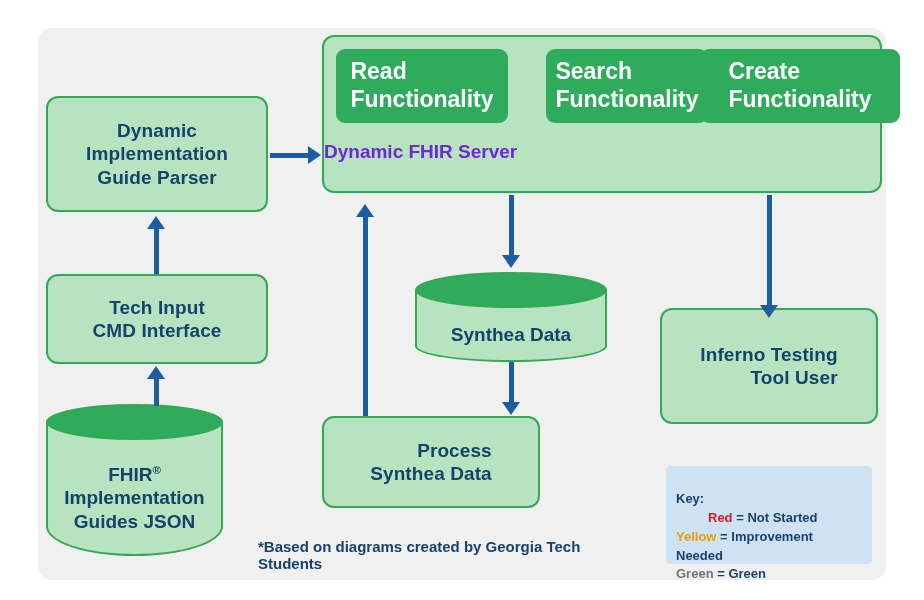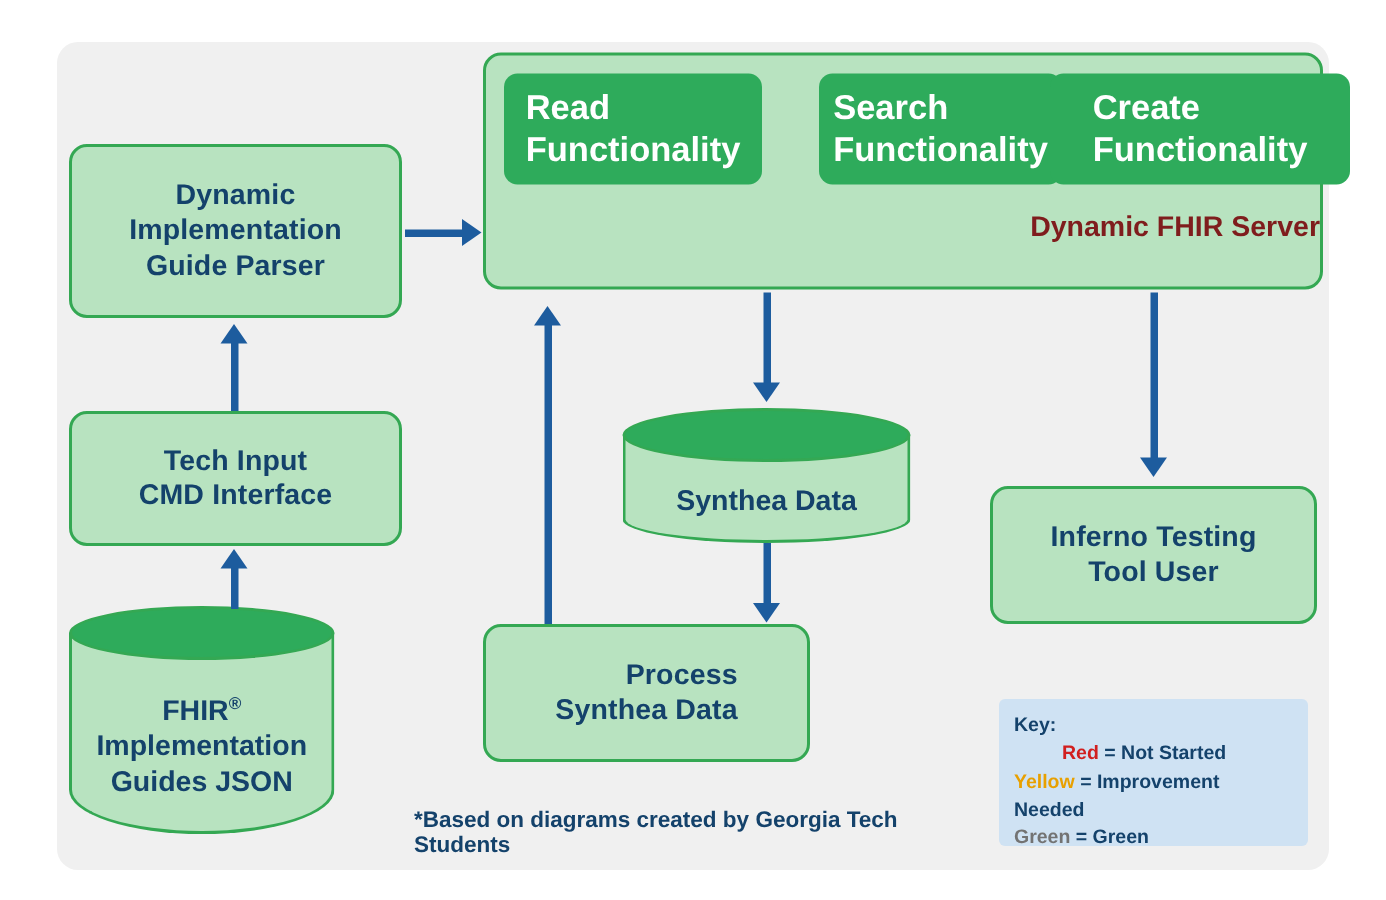--- a/index.html
+++ b/index.html
@@ -53,22 +53,22 @@
     box-sizing: border-box;
     background: #b8e3c0;
     border: 2px solid #34a853;
     border-radius: 12px;
   }
   #server-title {
     position: absolute;
     left: 0;
     right: 0;
     top: 104px;
-    text-align: right;
-    color: #7f1d1d;
+    text-align: left;
+    color: #6d28d9;
     font-weight: bold;
     font-size: 19px;
   }
   .sub-node {
     position: absolute;
     top: 12px;
     height: 74px;
     background: #2eab5b;
     border-radius: 9px;
     display: flex;
@@ -144,21 +144,21 @@
   }
   .ah-right {
     border-top: 9px solid transparent;
     border-bottom: 9px solid transparent;
     border-left: 13px solid #1d5c9e;
   }
 
   
   #footnote {
     position: absolute;
-    left: 276px;
+    left: 258px;
     top: 538px;
     width: 380px;
     color: #14426b;
     font-weight: bold;
     font-size: 15px;
   }
 
   
   #key-box {
     position: absolute;
@@ -168,21 +168,21 @@
     height: 98px;
     box-sizing: border-box;
     background: #cfe2f3;
     border-radius: 4px;
     padding: 8px 10px;
     font-size: 13px;
     font-weight: bold;
     color: #14426b;
     line-height: 1.45;
   }
-  #key-box .kt { color: #14426b; }
+  #key-box .kt { color: #14426b; margin-top: 16px; }
   .k-red { color: #d11f1f; padding-left: 32px; }
   .k-yellow { color: #e8a000; }
   .k-green { color: #737373; }
   .k-eq { color: #14426b; font-weight: bold; }
   sup { font-size: 60%; vertical-align: super; }
 </style>
 </head>
 <body>
 
 <div id="canvas">
@@ -246,21 +246,21 @@
     </div>
   </div>
 
   <div class="node" style="left:322px; top:416px; width:218px; height:92px; font-size:19px;text-align:right;">
     <div class="lbl">
       <div>Process</div>
       <div>Synthea Data</div>
     </div>
   </div>
 
-  <div class="node" style="left:660px; top:324px; width:218px; height:92px; font-size:19px;">
+  <div class="node" style="left:660px; top:308px; width:218px; height:116px; font-size:19px;text-align:right;">
     <div class="lbl">
       <div>Inferno Testing</div>
       <div>Tool User</div>
     </div>
   </div>
 
   <div class="arrow-line" style="left:154px; top:378px; width:5px; height:28px;"></div>
   <div class="arrow-head ah-up" style="left:147px; top:366px;"></div>
 
   <div class="arrow-line" style="left:154px; top:228px; width:5px; height:46px;"></div>

